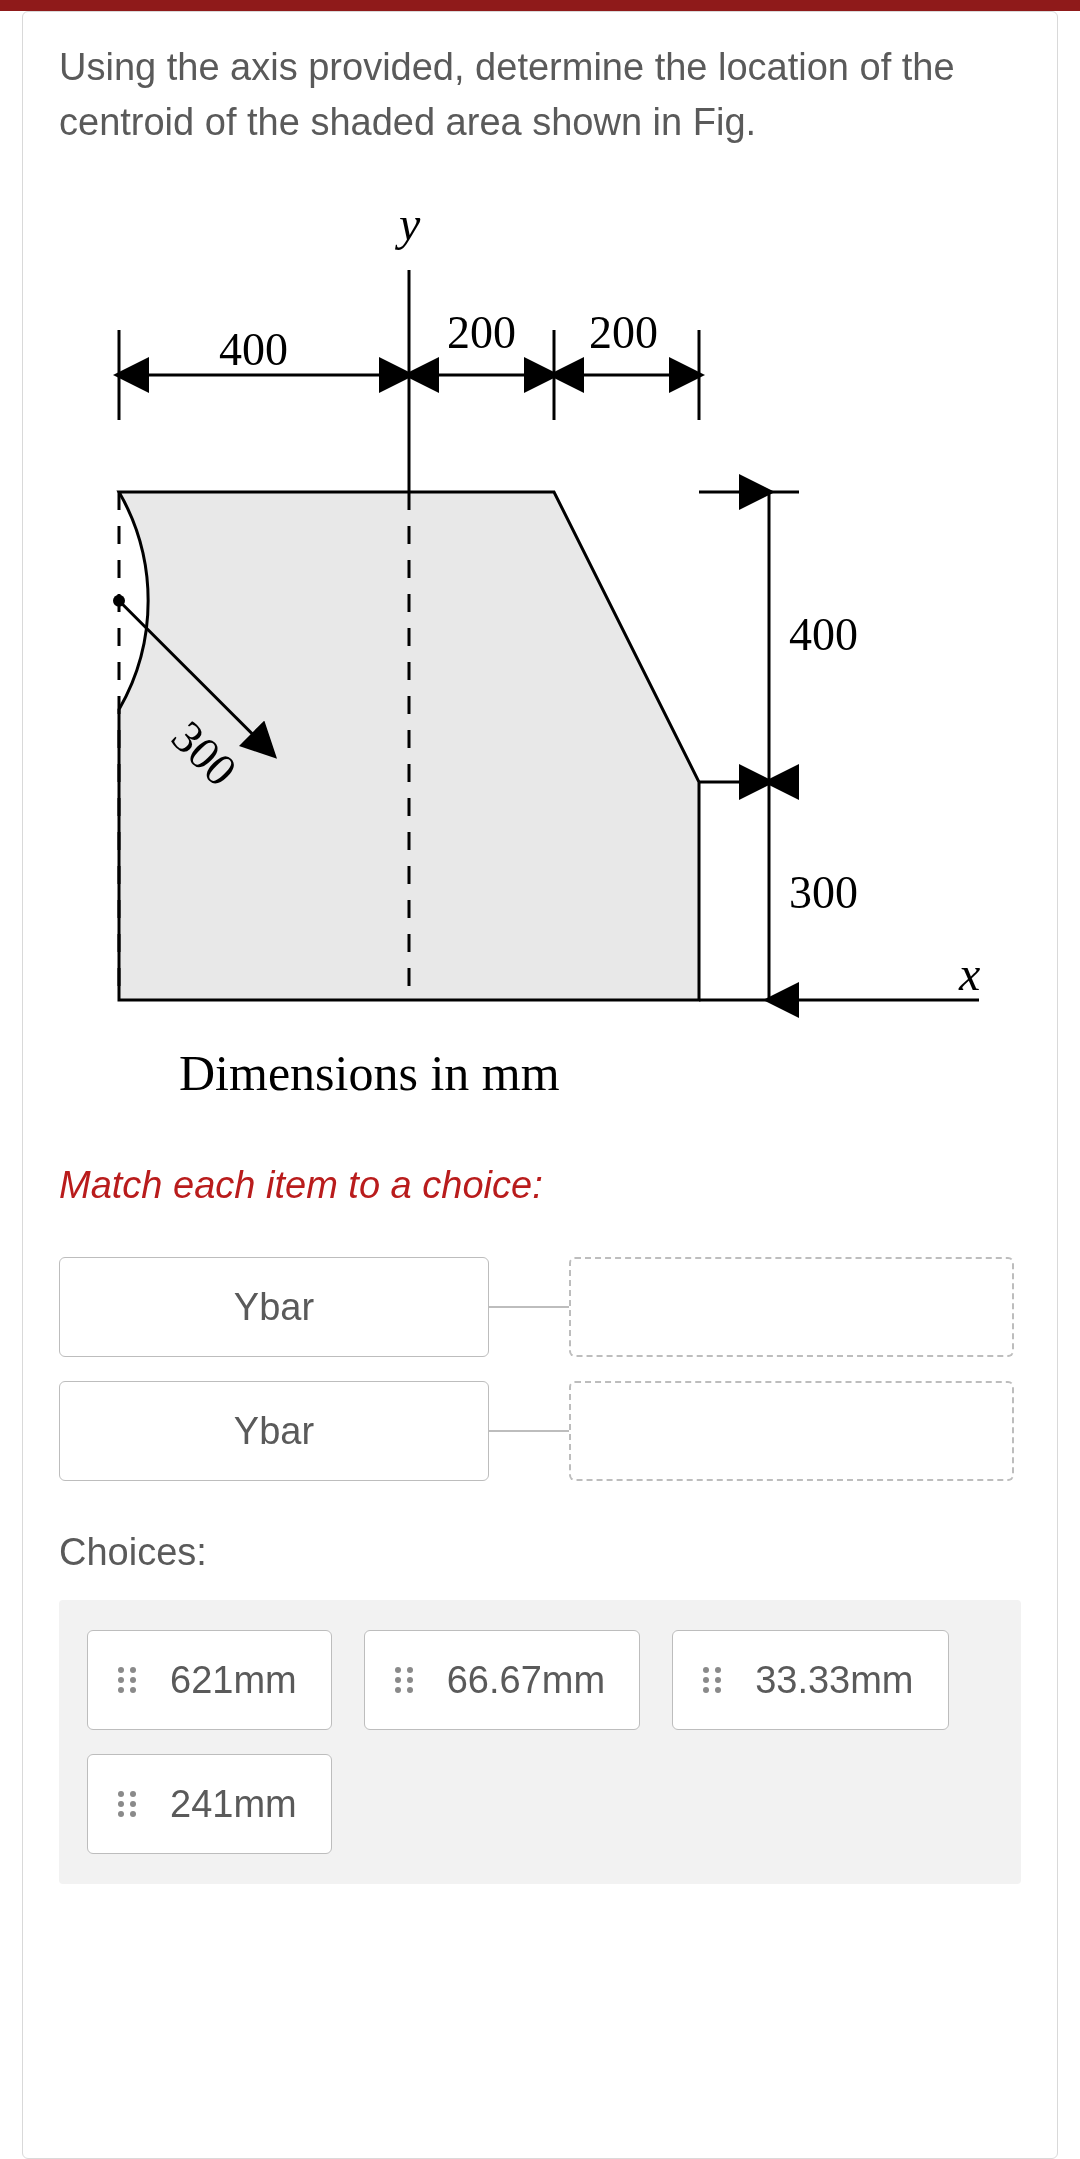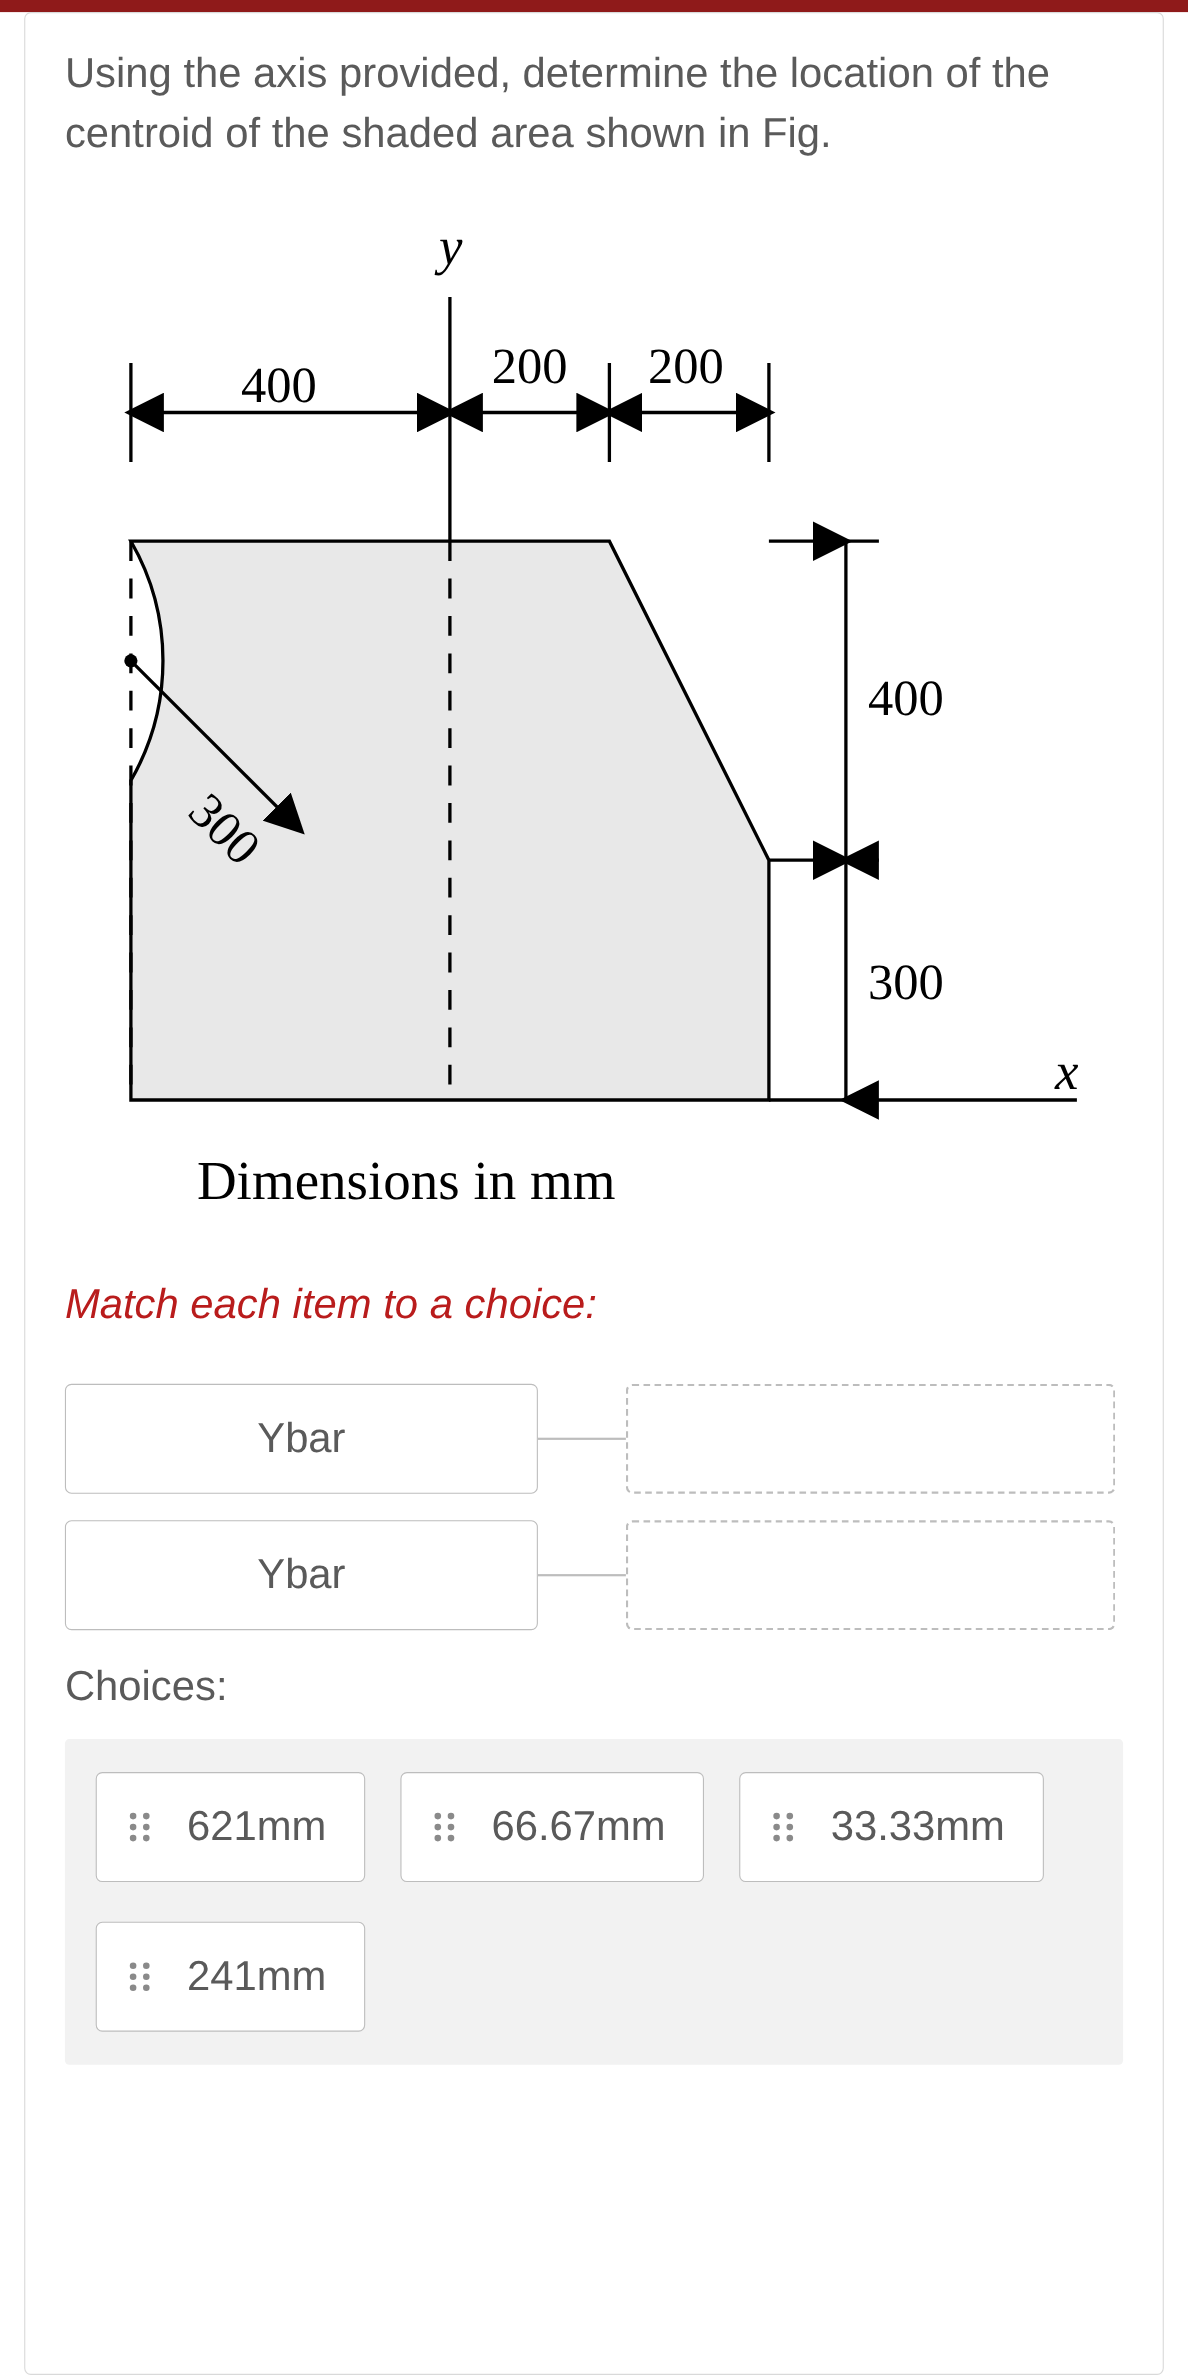--- a/index.html
+++ b/index.html
@@ -63,29 +63,29 @@
   .matchdrop {
     width: 445px;
     height: 100px;
     border: 2px dashed #bdbdbd;
     border-radius: 6px;
     background: #fff;
   }
   .choiceslabel {
     font-size: 38px;
     color: #5a5a5a;
-    margin: 30px 0 26px 0;
+    margin: 50px 0 26px 0;
   }
   .choicesbox {
     background: #f2f2f2;
     border-radius: 4px;
     padding: 30px 28px;
     display: flex;
     flex-wrap: wrap;
-    gap: 36px 32px;
+    gap: 24px 32px;
   }
   .choice {
     background: #fff;
     border: 1px solid #bdbdbd;
     border-radius: 6px;
     height: 100px;
     display: flex;
     align-items: center;
     padding: 0 34px 0 22px;
     font-size: 38px;

